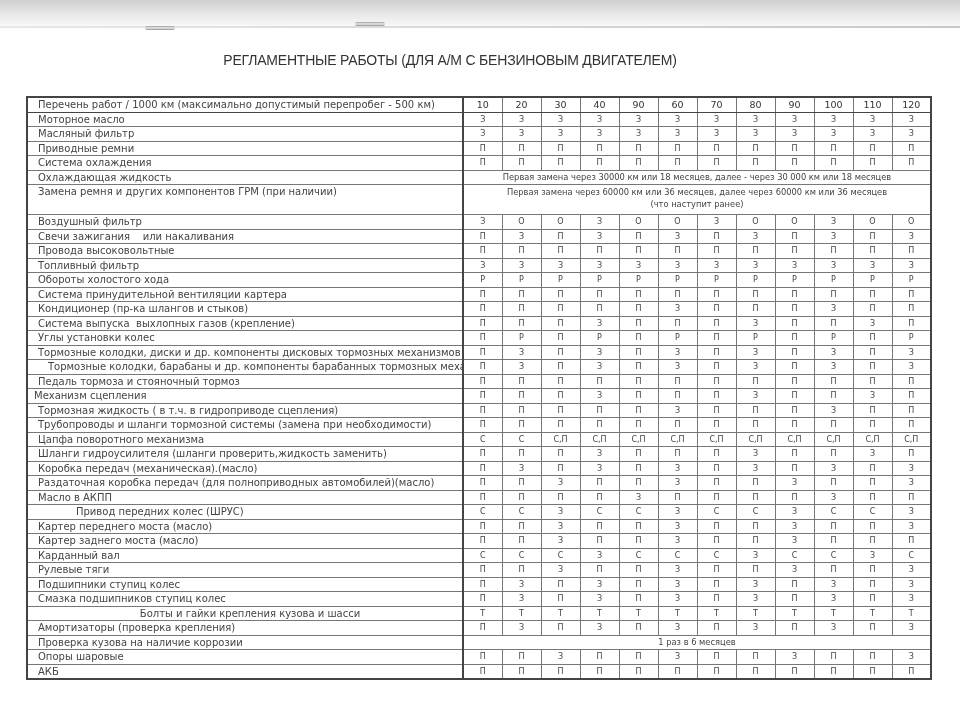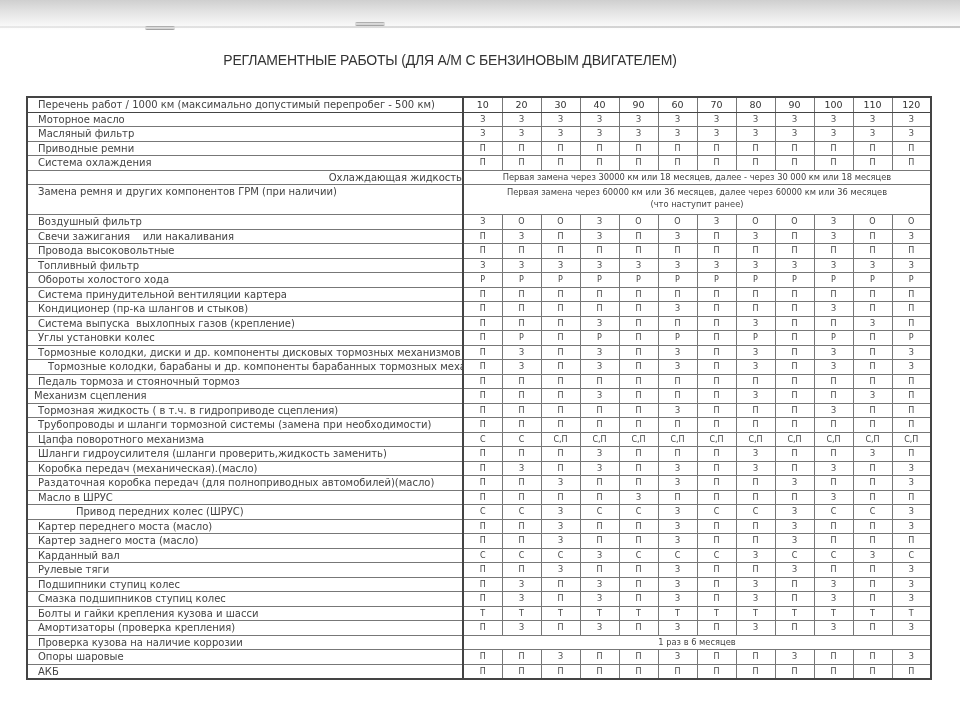--- a/index.html
+++ b/index.html
@@ -153,21 +153,21 @@
         <td class="val">П</td>
         <td class="val">П</td>
         <td class="val">П</td>
         <td class="val">П</td>
         <td class="val">П</td>
         <td class="val">П</td>
         <td class="val">П</td>
         <td class="val">П</td>
       </tr>
       <tr>
-        <td class="label" style="white-space: pre; text-align: right;">Охлаждающая жидкость</td>
+        <td class="label" style="white-space: pre;">Охлаждающая жидкость</td>
         <td class="span" colspan="12">
           <div>Первая замена через 30000 км или 18 месяцев, далее - через 30 000 км или 18 месяцев</div>
         </td>
       </tr>
       <tr class="tall">
         <td class="label" style="white-space: pre;">Замена ремня и других компонентов ГРМ (при наличии)</td>
         <td class="span" colspan="12">
           <div>Первая замена через 60000 км или 36 месяцев, далее через 60000 км или 36 месяцев</div>
           <div>(что наступит ранее)</div>
         </td>
@@ -451,21 +451,21 @@
         <td class="val">П</td>
         <td class="val">З</td>
         <td class="val">П</td>
         <td class="val">П</td>
         <td class="val">З</td>
         <td class="val">П</td>
         <td class="val">П</td>
         <td class="val">З</td>
       </tr>
       <tr>
-        <td class="label" style="white-space: pre;">Масло в ШРУС</td>
+        <td class="label" style="white-space: pre;">Масло в АКПП</td>
         <td class="val">П</td>
         <td class="val">П</td>
         <td class="val">П</td>
         <td class="val">П</td>
         <td class="val">З</td>
         <td class="val">П</td>
         <td class="val">П</td>
         <td class="val">П</td>
         <td class="val">П</td>
         <td class="val">З</td>
@@ -571,21 +571,21 @@
         <td class="val">П</td>
         <td class="val">З</td>
         <td class="val">П</td>
         <td class="val">З</td>
         <td class="val">П</td>
         <td class="val">З</td>
         <td class="val">П</td>
         <td class="val">З</td>
       </tr>
       <tr>
-        <td class="label" style="white-space: pre;">Болты и гайки крепления кузова и шасси</td>
+        <td class="label" style="white-space: pre; text-align: center;">Болты и гайки крепления кузова и шасси</td>
         <td class="val">Т</td>
         <td class="val">Т</td>
         <td class="val">Т</td>
         <td class="val">Т</td>
         <td class="val">Т</td>
         <td class="val">Т</td>
         <td class="val">Т</td>
         <td class="val">Т</td>
         <td class="val">Т</td>
         <td class="val">Т</td>

